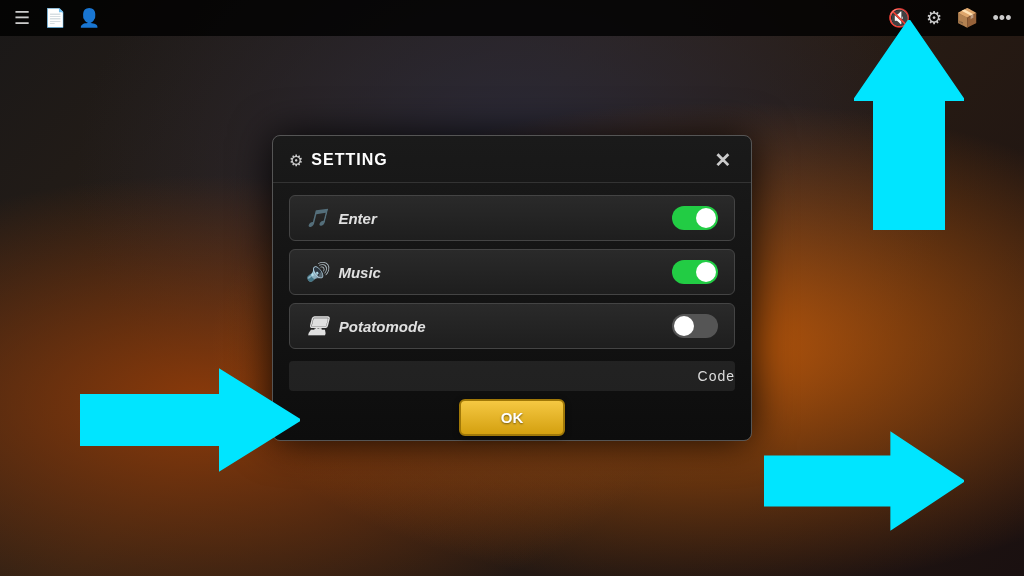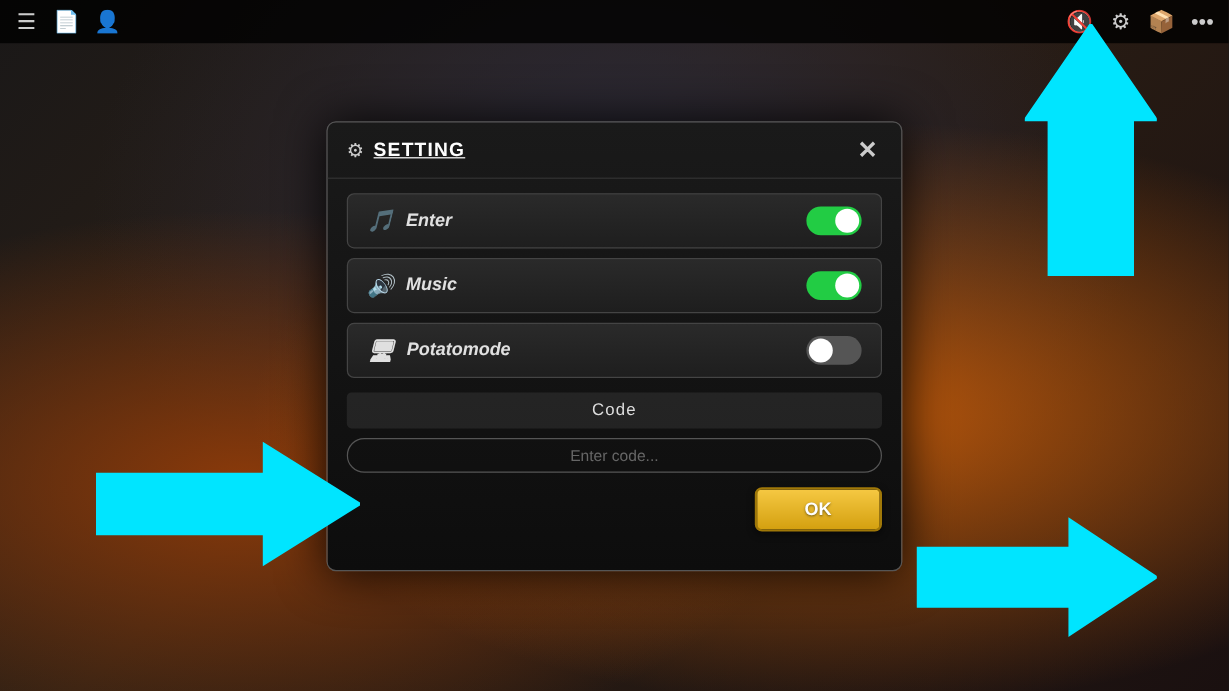--- a/index.html
+++ b/index.html
@@ -90,21 +90,20 @@
       display: flex;
       align-items: center;
       gap: 8px;
     }
 
     .modal-title {
       color: #ffffff;
       font-size: 16px;
       font-weight: bold;
       letter-spacing: 1px;
-      text-decoration: underline;
     }
 
     .close-btn {
       color: #ccc;
       font-size: 20px;
       cursor: pointer;
       width: 24px;
       height: 24px;
       display: flex;
       align-items: center;
@@ -174,21 +173,21 @@
 
     .toggle.on .toggle-knob { left: 24px; }
     .toggle.off .toggle-knob { left: 2px; }
 
     
     .code-section {
       margin: 0 16px;
       background: rgba(255,255,255,0.08);
       border-radius: 4px;
       padding: 6px 0;
-      text-align: center;
+      text-align: right;
     }
 
     .code-label {
       color: #dddddd;
       font-size: 14px;
       letter-spacing: 1px;
     }
 
     .code-input-row {
       padding: 8px 16px 4px;
@@ -202,23 +201,23 @@
       padding: 6px 14px;
       color: #999;
       font-size: 13px;
       text-align: center;
       outline: none;
     }
 
     .code-input::placeholder { color: #666; }
 
     .ok-btn-row {
-      padding: 8px 16px 32px;
-      display: flex;
-      justify-content: flex-end;
+      padding: 8px 16px 4px;
+      display: flex;
+      justify-content: center;
     }
 
     .ok-btn {
       background: linear-gradient(180deg, #f5c842 0%, #d4a010 100%);
       border: 2px solid #a07808;
       border-radius: 6px;
       padding: 8px 40px;
       color: #fff;
       font-size: 15px;
       font-weight: bold;
@@ -321,23 +320,20 @@
         <div class="toggle off">
           <div class="toggle-knob"></div>
         </div>
       </div>
     </div>
 
     <div class="code-section">
       <span class="code-label">Code</span>
     </div>
 
-    <div class="code-input-row">
-      <input type="text" class="code-input" placeholder="Enter code..." style="">
-    </div>
 
     <div class="ok-btn-row">
       <button class="ok-btn">OK</button>
     </div>
 
   </div>
 </div>
 
 <svg class="arrow arrow-right" viewBox="0 0 220 120" xmlns="http://www.w3.org/2000/svg">
   <polygon points="0,35 140,35 140,10 220,60 140,110 140,85 0,85" fill="#00e5ff" stroke="#00e5ff" stroke-width="2"></polygon>

